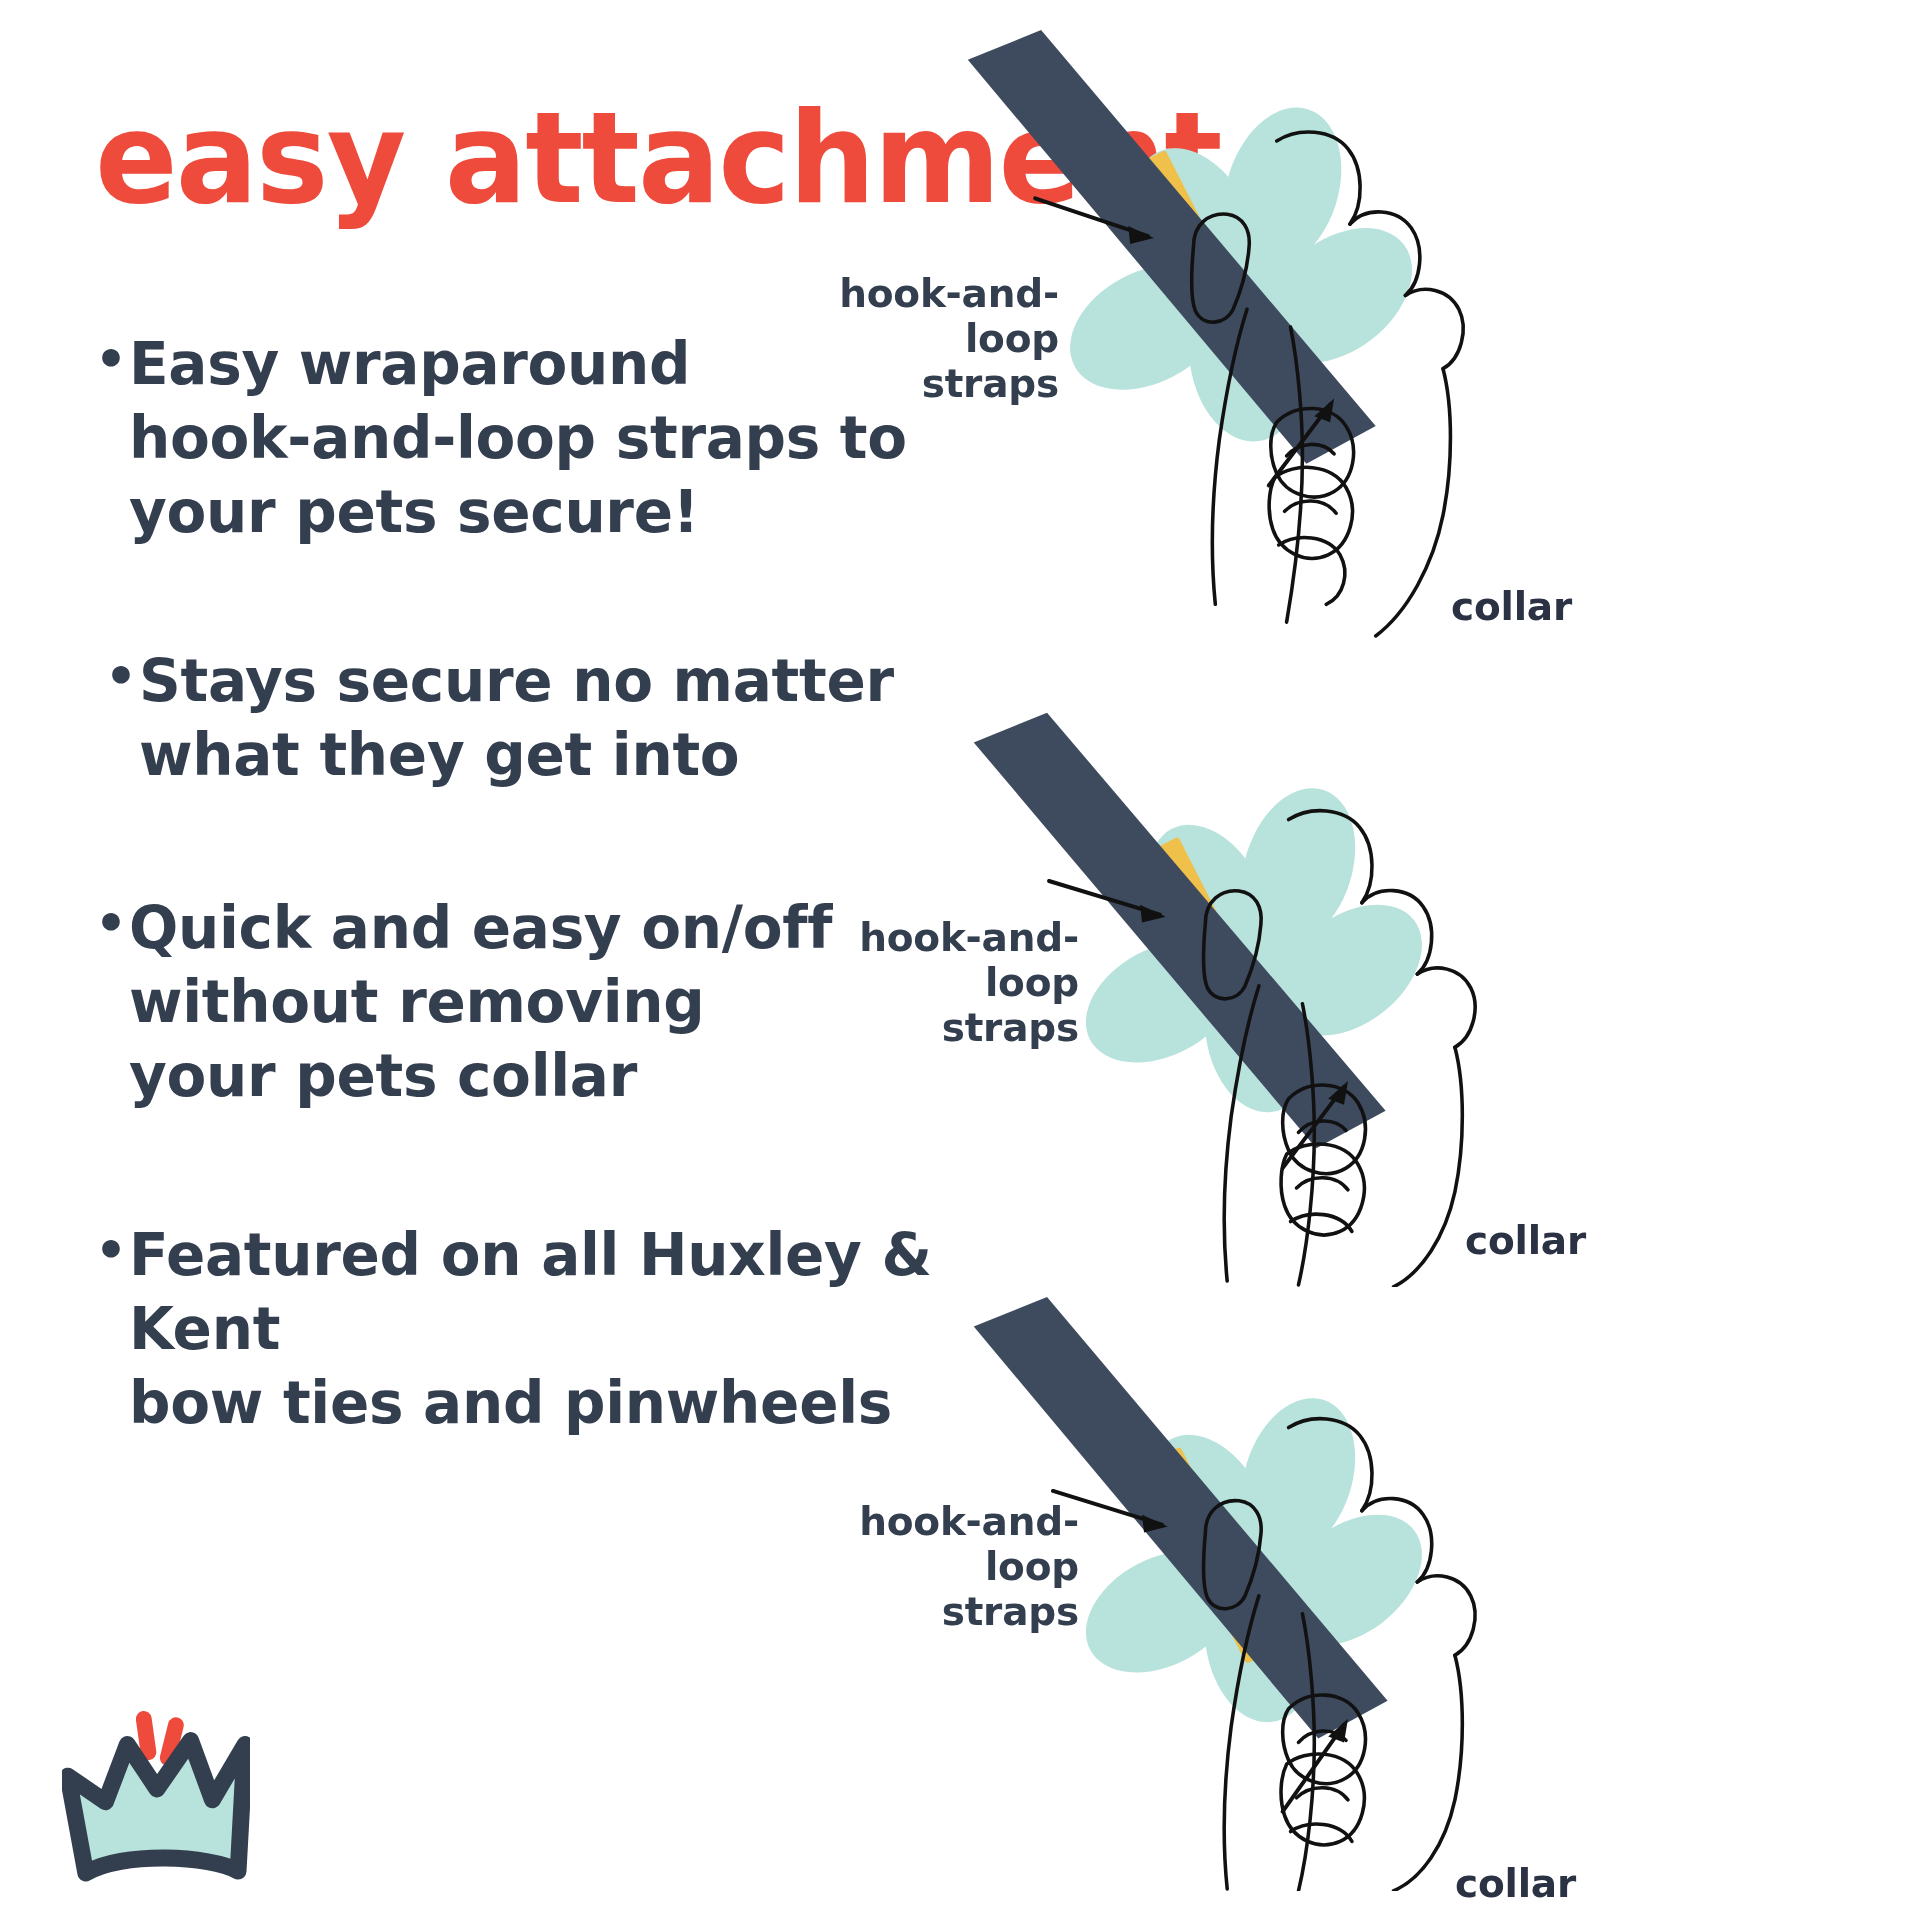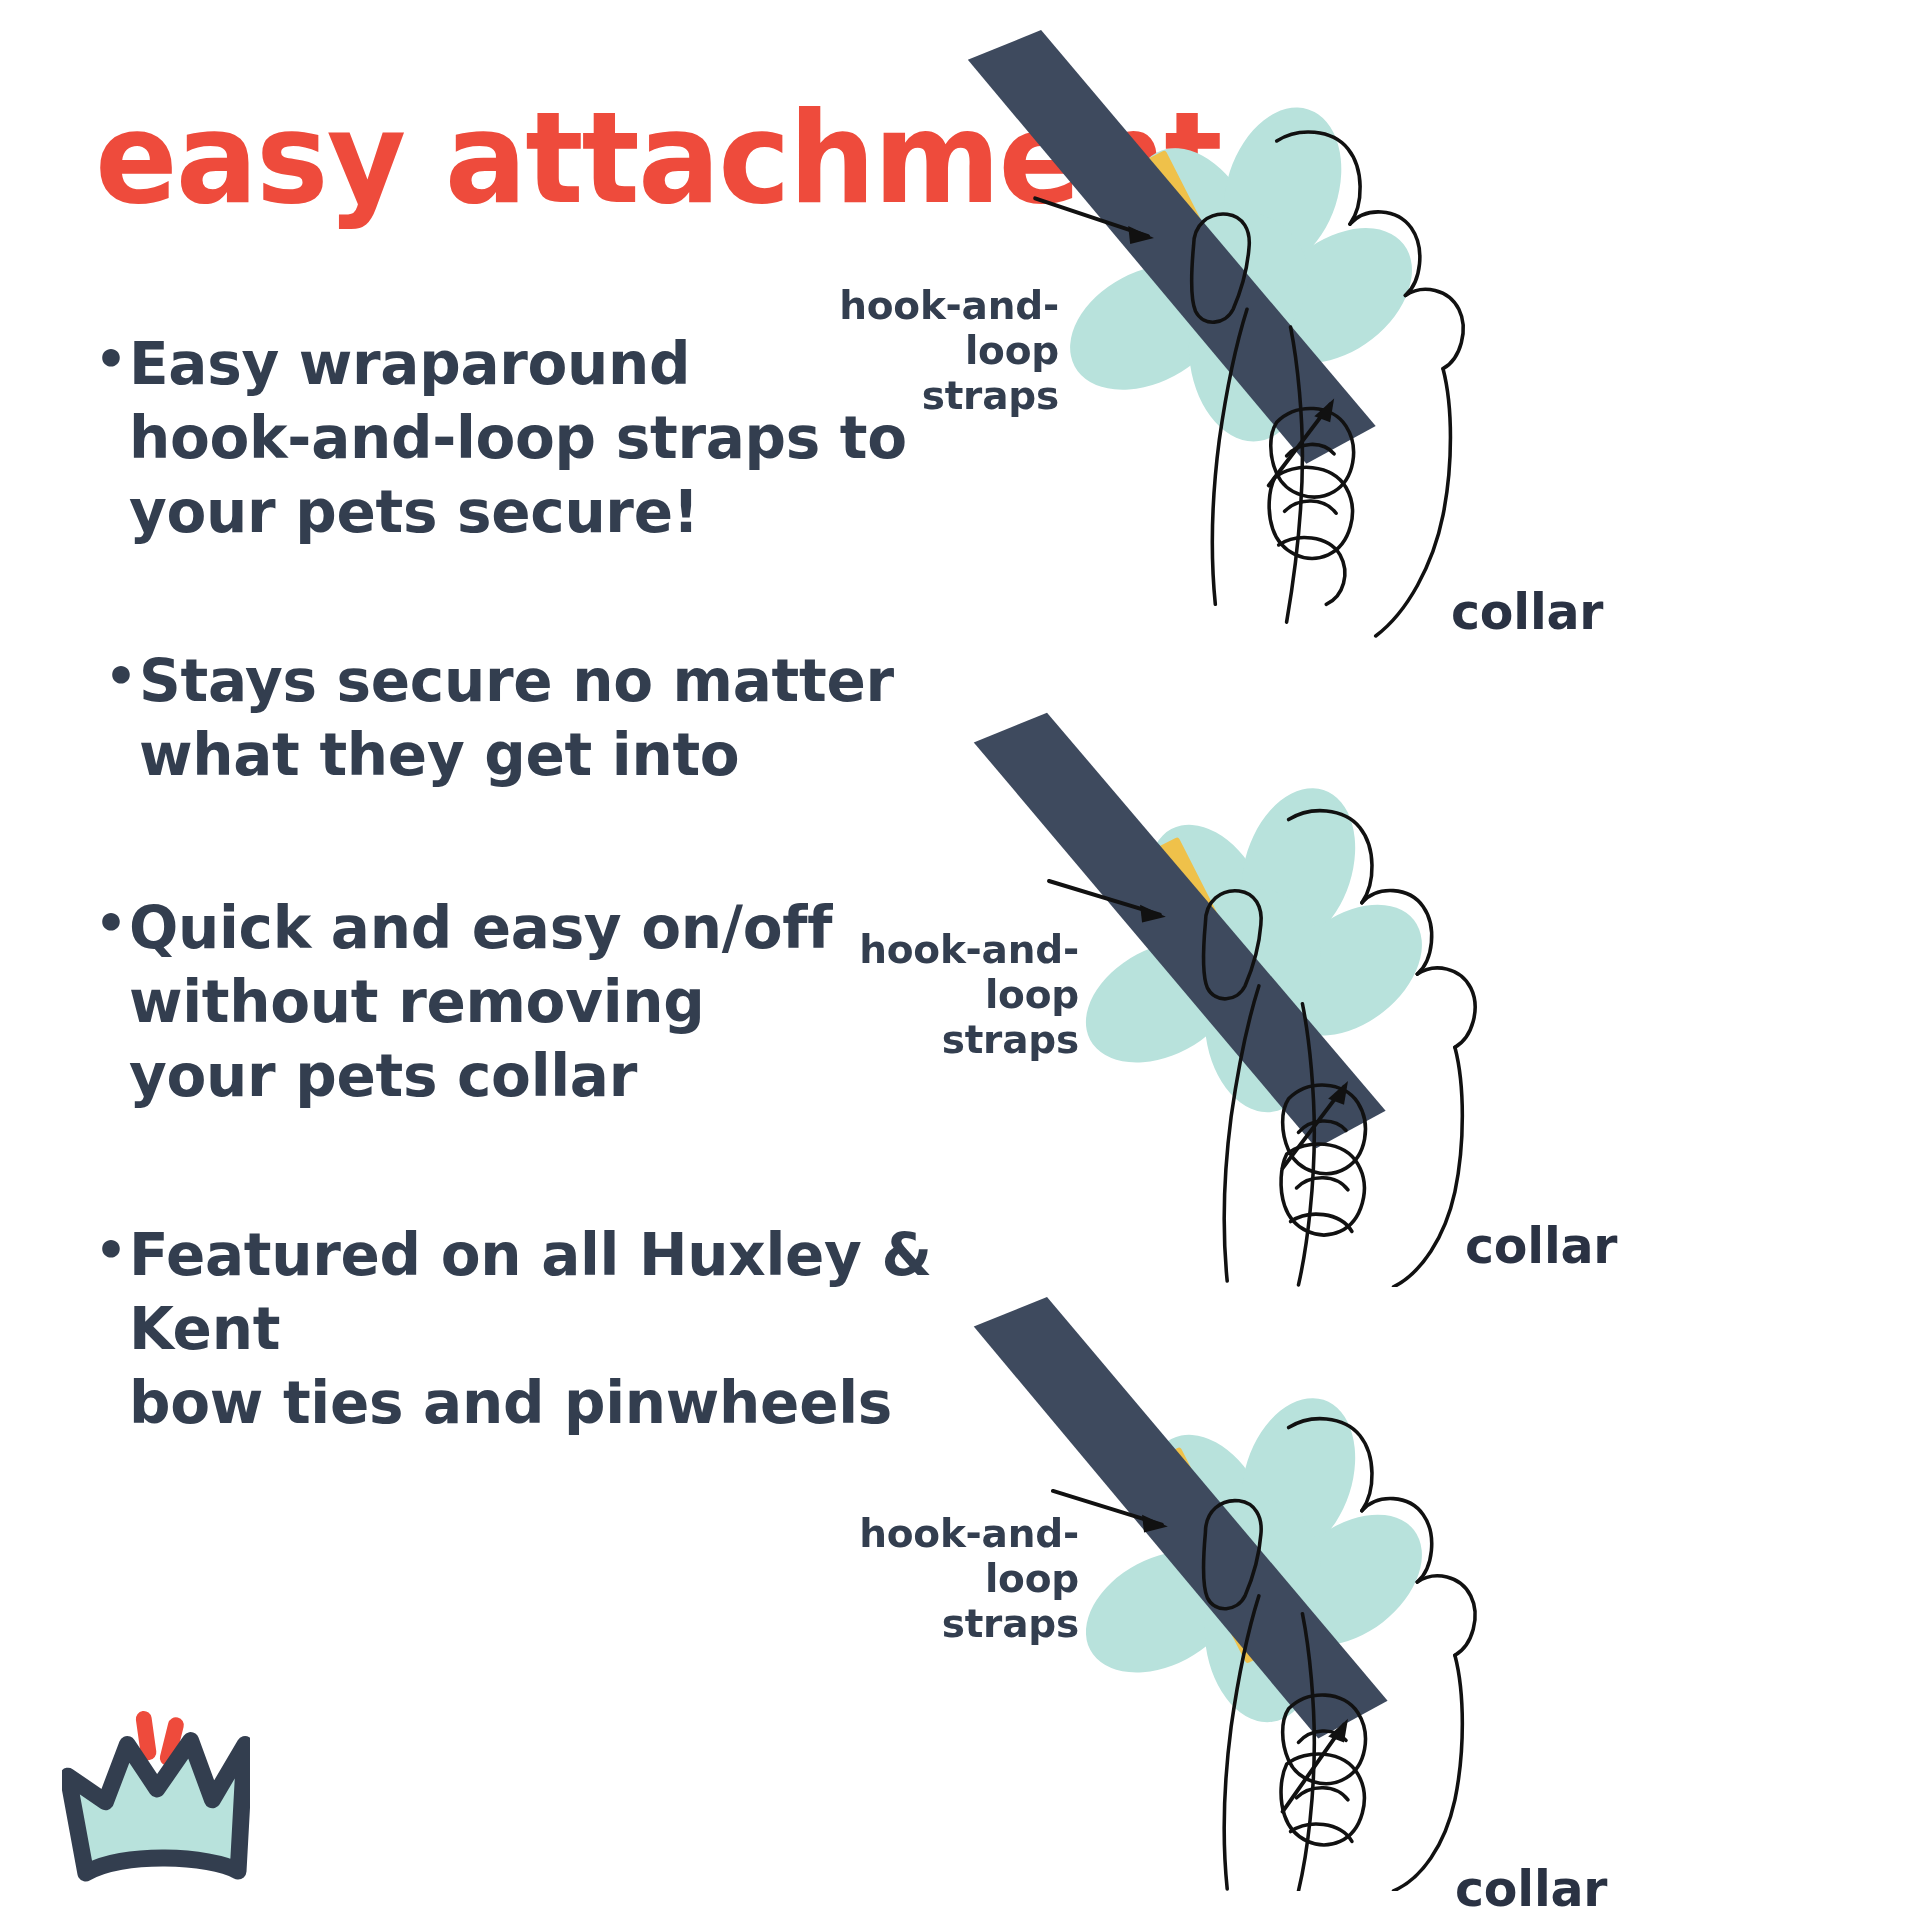--- a/index.html
+++ b/index.html
@@ -88,26 +88,25 @@
   .lbl {
     position: absolute;
     color: #333e4f;
     font-size: 39px;
     line-height: 1.15;
     font-weight: 600;
     font-family: "DejaVu Sans", sans-serif;
     text-align: right;
     white-space: pre-line;
     letter-spacing: -0.2px;
-    margin-top: 12px;
   }
   .lbl-collar {
     position: absolute;
     color: #2a3243;
-    font-size: 49px;
+    font-size: 39px;
     font-weight: 600;
     font-family: "DejaVu Sans", sans-serif;
     letter-spacing: -0.2px;
   }
 
   
   #lbl-strap-1  { left: 762px;  top: 272px;  width: 297px; }
   #lbl-collar-1 { left: 1451px; top: 584px; }
   #lbl-strap-2  { left: 782px;  top: 916px;  width: 297px; }
   #lbl-collar-2 { left: 1465px; top: 1218px; }

